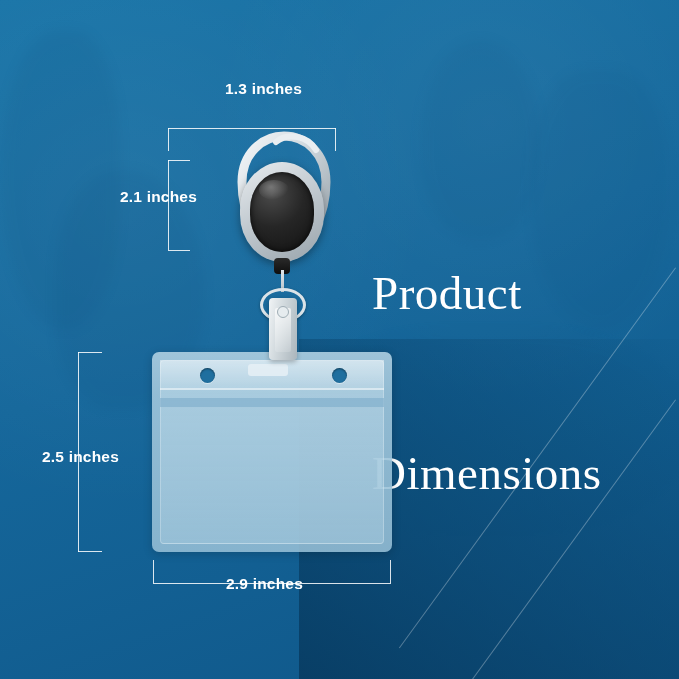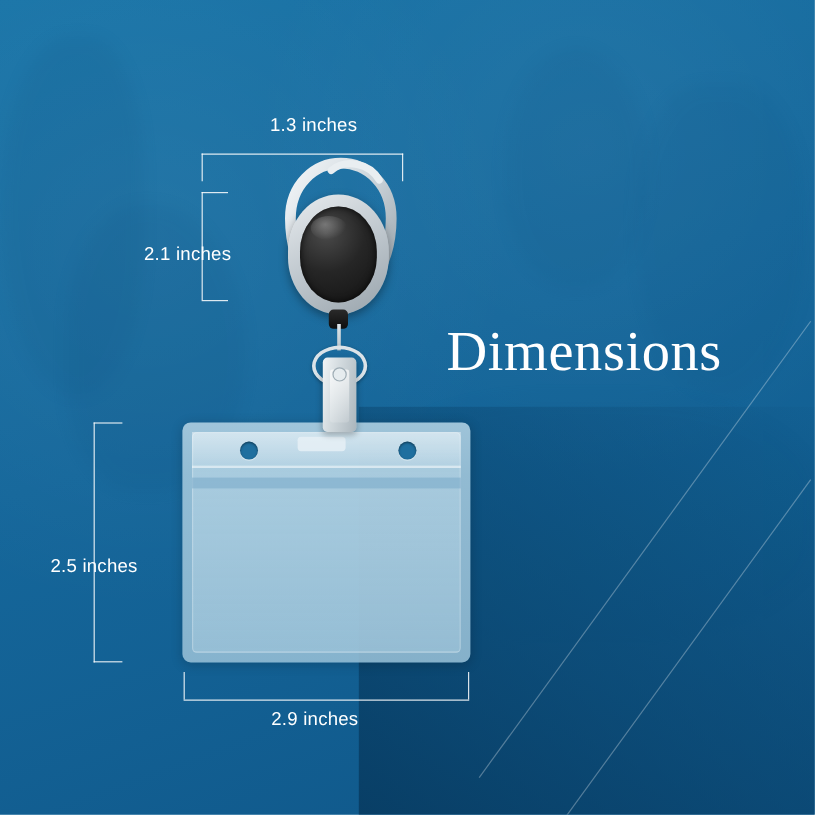--- a/index.html
+++ b/index.html
@@ -65,24 +65,23 @@
     letter-spacing: 0.5px;
     white-space: pre;
   }
 
   
   .dim-label {
     position: absolute;
     color: #ffffff;
     font-family: "Liberation Sans", sans-serif;
     font-size: 15.5px;
-    font-weight: normal;
+    font-weight: bold;
     letter-spacing: 0.2px;
     white-space: nowrap;
-    margin-top: 16px;
   }
   .lbl-top    { left: 225px; top: 80px; }
   .lbl-left   { left: 120px; top: 188px; }
   .lbl-height { left: 42px;  top: 448px; }
   .lbl-bottom { left: 226px; top: 575px; }
 
   
   .bracket {
     position: absolute;
     border-color: rgba(255,255,255,0.85);
@@ -279,20 +278,21 @@
   <div class="bg-ghost ghost-a"></div>
   <div class="bg-ghost ghost-b"></div>
   <div class="bg-ghost ghost-c"></div>
   <div class="bg-ghost ghost-d"></div>
   <div class="bg-ghost ghost-e"></div>
   <div class="corner-dark"></div>
   <div class="diag-line diag-1"></div>
   <div class="diag-line diag-2"></div>
 
   <div class="headline">
+    <div>Product</div>
     <div>Dimensions</div>
   </div>
 
   <div class="bracket br-top-h"></div>
   <div class="bracket br-top-l"></div>
   <div class="bracket br-top-r"></div>
 
   <div class="bracket br-l-v"></div>
   <div class="bracket br-l-t"></div>
   <div class="bracket br-l-b"></div>

